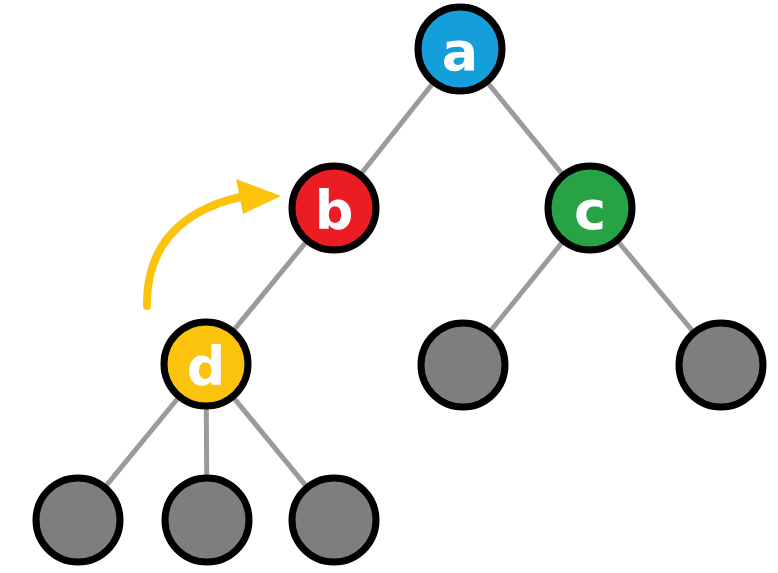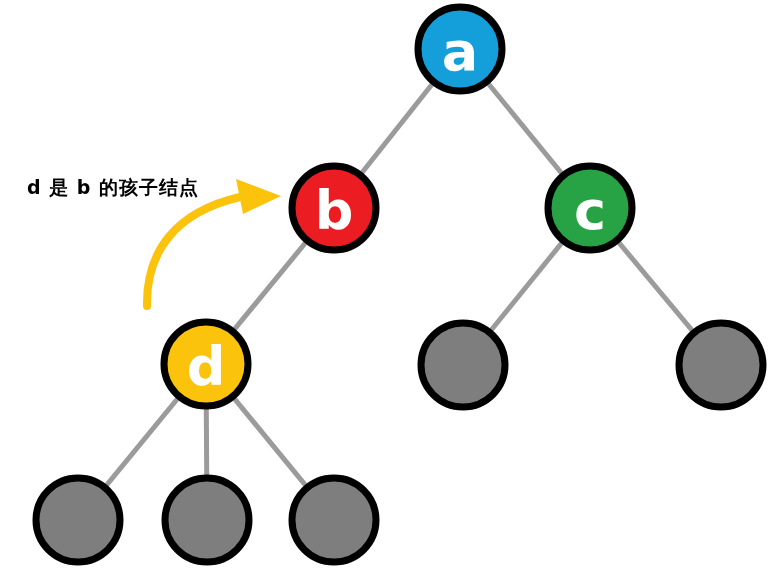--- a/index.html
+++ b/index.html
@@ -83,14 +83,13 @@
         </g>
         <g>
           <circle cx="334" cy="520" r="42" fill="#7E7E7E" stroke="#000000" stroke-width="7"></circle>
         </g>
       </g>
     <g>
       <path d="M 147 306 C 146 252 175 212 240 197" fill="none" stroke-width="8" stroke-linecap="round" stroke="#FCC30D"></path>
       <polygon points="281,196 236,179 243,214" fill="#FCC30D"></polygon>
     </g>
   </svg>
-  <div class="annotation-label" style="color: rgb(0, 0, 0);">d 是 b 的孩子结点</div>
 </div>
 
 </body></html>

